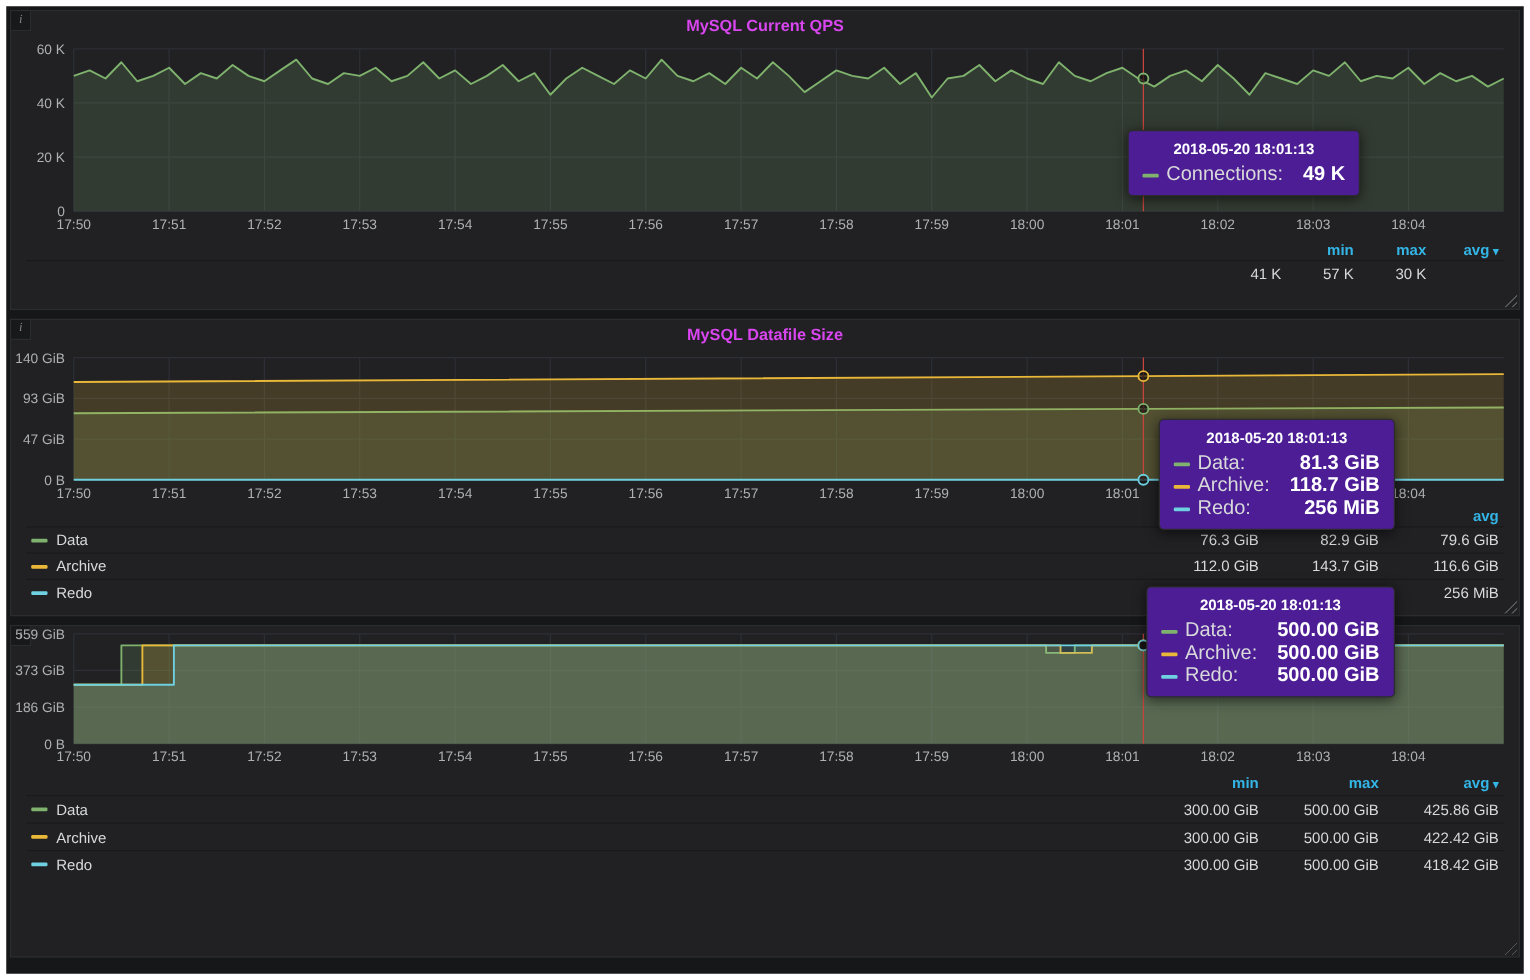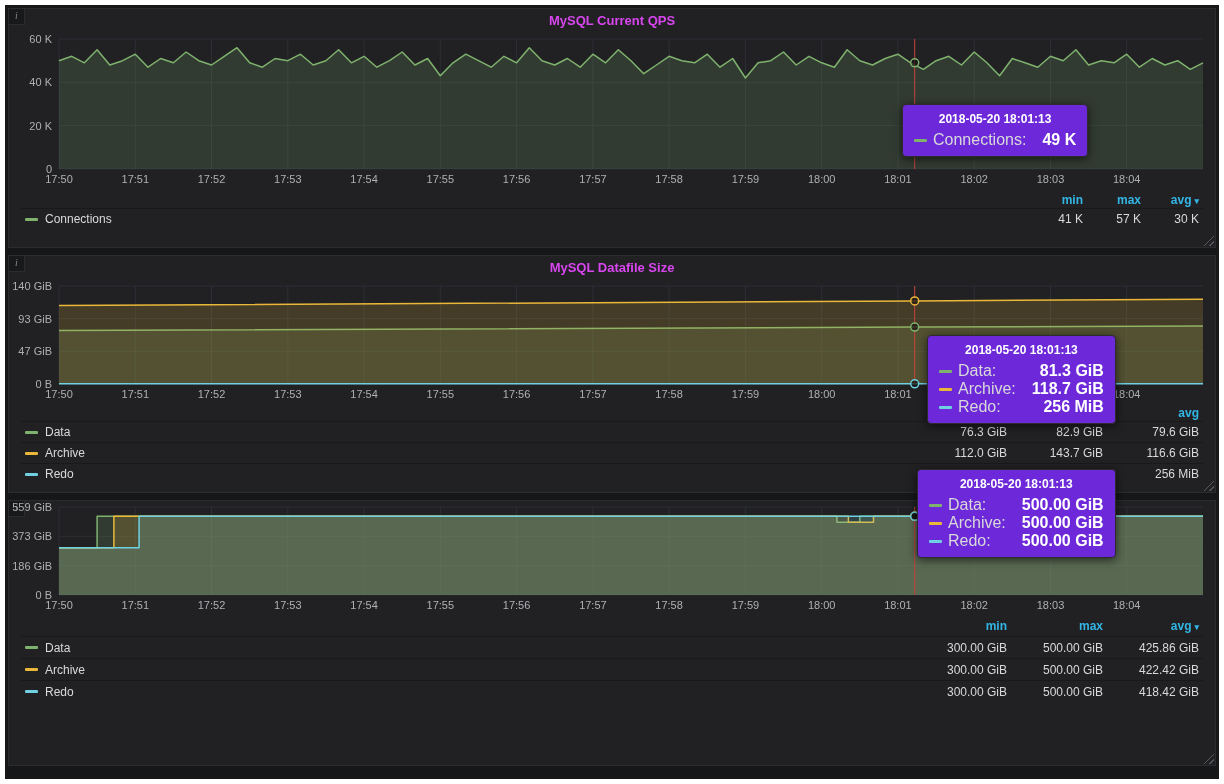--- a/index.html
+++ b/index.html
@@ -24,21 +24,21 @@
   .lrow + .lrow{border-top:1px solid rgba(0,0,0,0.22);}
   .lhead{height:17px;border-top:none !important;}
   .lcol{text-align:right;white-space:nowrap;}
   .lcol-head{color:#33b5e5;font-weight:bold;cursor:pointer;}
   .caret{font-size:9px;margin-left:3px;color:#33b5e5;}
   .lname{display:flex;align-items:center;gap:7px;cursor:pointer;}
   .dash{display:inline-block;width:13px;height:3px;border-radius:1px;}
   .resize-handle{position:absolute;right:1px;bottom:1px;width:11px;height:11px;cursor:nwse-resize;
     background:repeating-linear-gradient(135deg,#55575b 0 1px,transparent 1px 4px);
     clip-path:polygon(100% 0,100% 100%,0 100%);}
-  .tooltip{position:absolute;background:#6d28d9;border:1px solid #2c2c2e;border-radius:4px;
+  .tooltip{position:absolute;background:#4c1d95;border:1px solid #2c2c2e;border-radius:4px;
     padding:7px 11px;z-index:20;box-shadow:0 2px 10px rgba(0,0,0,0.6);pointer-events:none;}
   #tooltip-0{left:897px;top:99px;min-width:132px;}
   #tooltip-1{left:922px;top:330px;min-width:158px;}
   #tooltip-2{left:912px;top:464px;min-width:158px;}
   .tt-time{color:#ffffff;font-weight:bold;font-size:12px;text-align:center;margin-bottom:5px;white-space:nowrap;}
   .tt-row{display:flex;align-items:center;font-size:16px;color:#d8d9da;line-height:18px;white-space:nowrap;}
   .tt-label{margin-right:auto;padding-right:16px;}
   .tt-value{font-weight:bold;color:#ffffff;}
   svg text{font-family:"Liberation Sans",sans-serif;}
 </style>
@@ -99,24 +99,20 @@
           <circle cx="905.7" cy="29.8" r="4" fill="#141414" stroke="#7eb26d" stroke-width="1.5" fill-opacity="0.7"></circle>
         </svg></div>
     <div class="legend">
         <div class="lrow lhead">
           <span class="lname"></span>
           <span class="lcol lcol-head">min</span>
           <span class="lcol lcol-head">max</span>
           <span class="lcol lcol-head">avg<span class="caret">▾</span></span>
         </div>
         <div class="lrow">
-          <span class="lname">
-            <span class="dash" style="background: rgb(126, 178, 109);"></span>
-            <span>Connections</span>
-          </span>
           <span class="lcol">41 K</span>
           <span class="lcol">57 K</span>
           <span class="lcol">30 K</span>
         </div>
       </div>
     <div class="resize-handle"></div>
   </section>
 
   <section class="panel panel2">
     <div class="info-corner">i</div>

